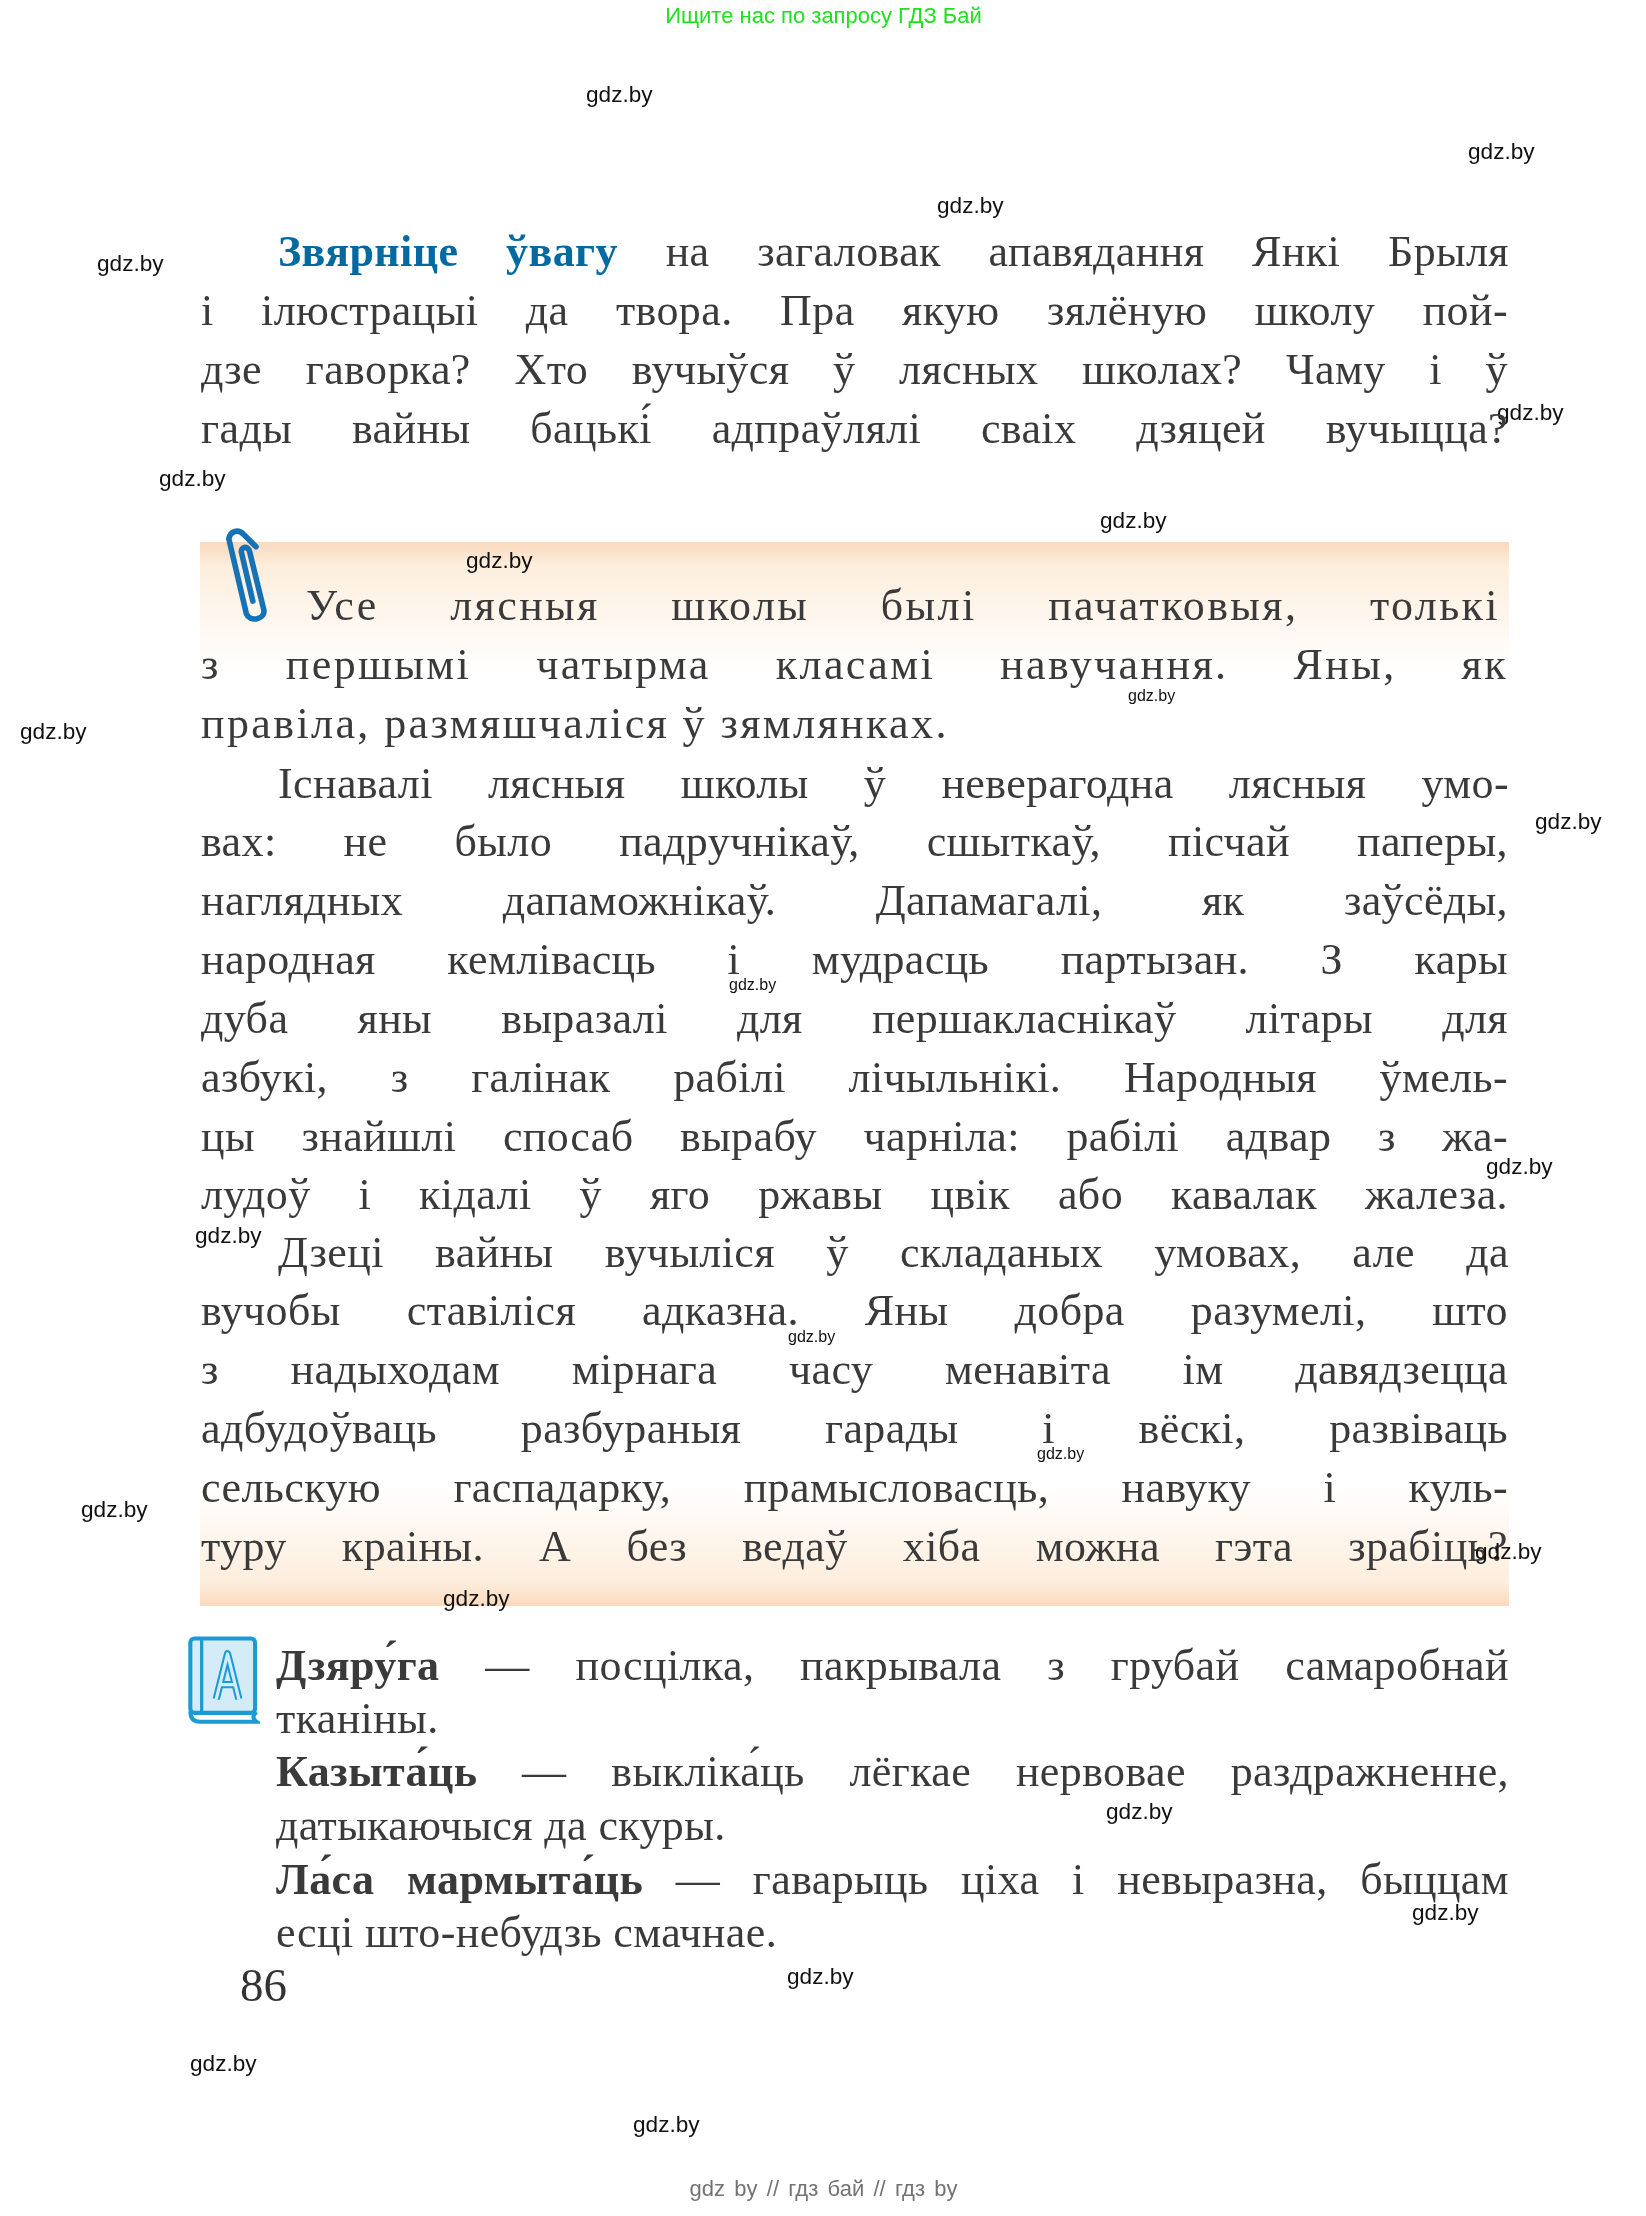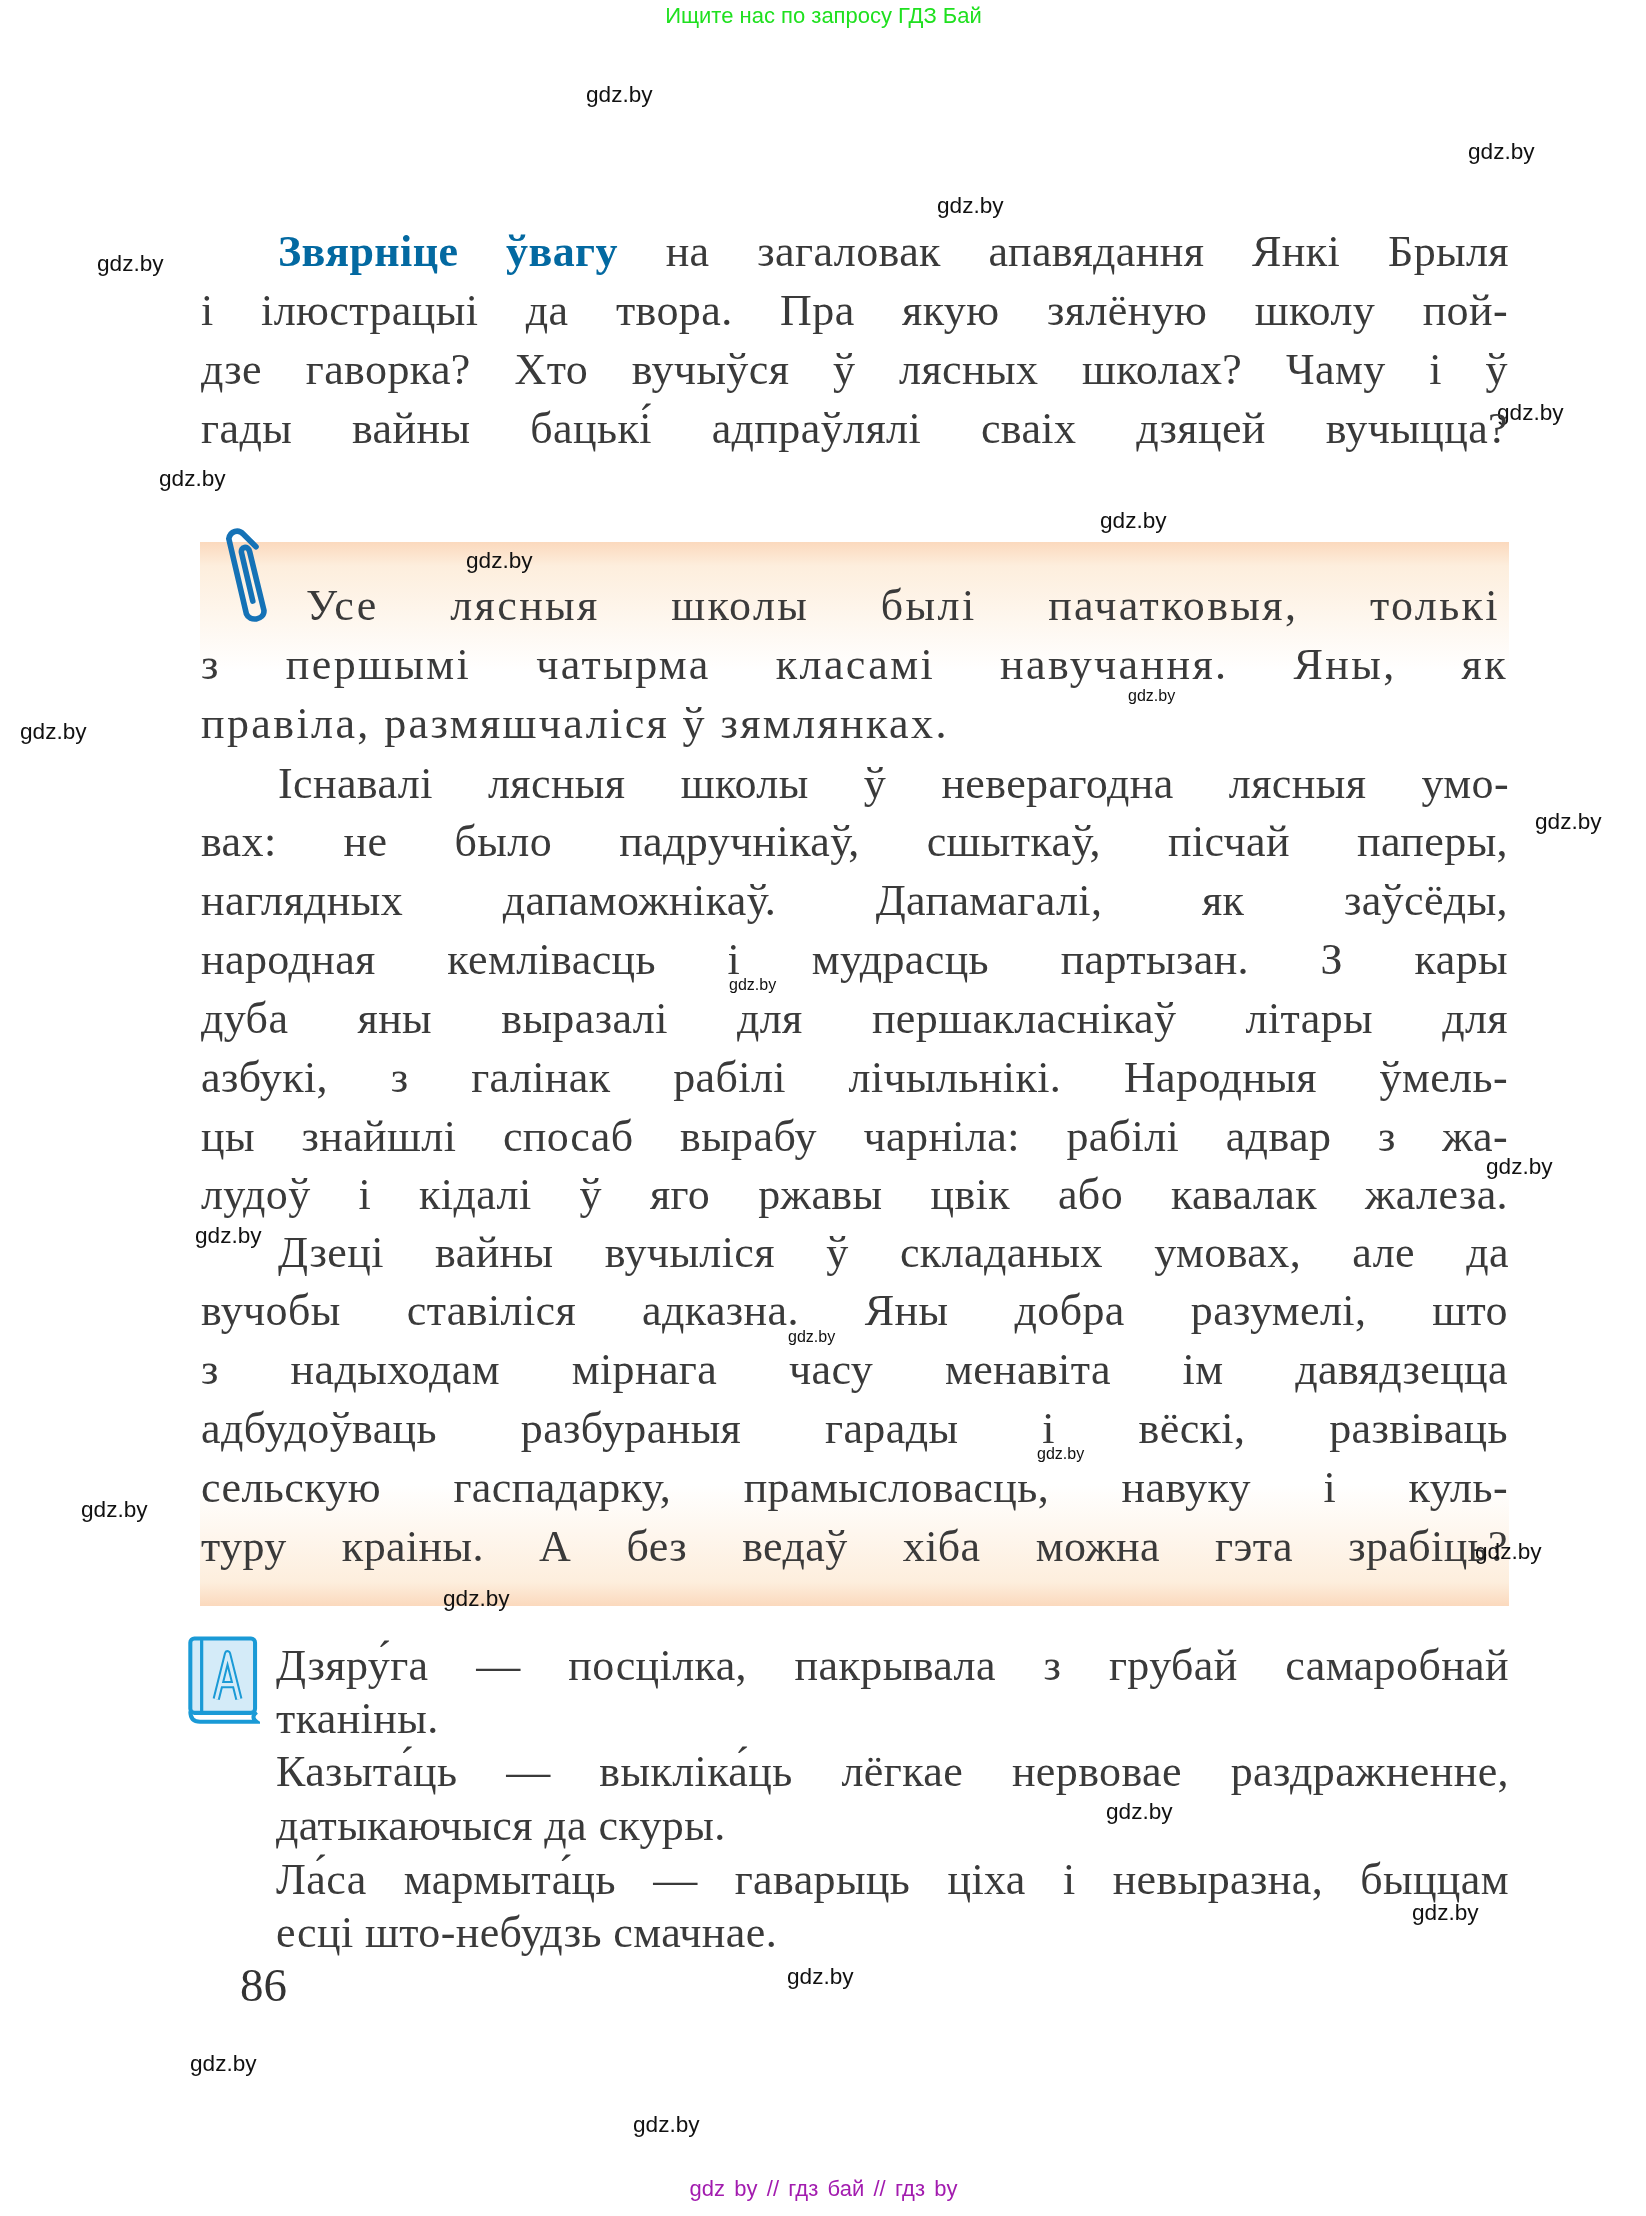--- a/index.html
+++ b/index.html
@@ -7,39 +7,39 @@
       width: 1647px; height: 2216px; position: relative; overflow: hidden;
       font-family: "DejaVu Serif", "Liberation Serif", serif;
       color: #3a3a3a;
     }
     .top-banner {
       position: absolute; top: 3.2px; left: 0; width: 1647px; text-align: center;
       font-family: "Liberation Sans", sans-serif; font-size: 22px; color: #1fe01f;
     }
     .bottom-banner {
       position: absolute; top: 2176px; left: 0; width: 1647px; text-align: center;
-      font-family: "Liberation Sans", sans-serif; font-size: 22px; color: #a21caf;
+      font-family: "Liberation Sans", sans-serif; font-size: 22px; color: #737373;
       word-spacing: 3.2px;
     }
     .wm {
       position: absolute; font-family: "Liberation Sans", sans-serif;
       font-size: 22.6px; color: #111; white-space: nowrap;
     }
     .wm.small { font-size: 16px; }
     .textline {
       position: absolute; left: 201px; width: 1307px;
       font-size: 44px; line-height: 59px; white-space: nowrap;
       text-align: justify; text-align-last: justify;
       font-family: "Liberation Serif", "DejaVu Serif", serif;
       letter-spacing: 0.4px;
     }
     .textline.last { text-align-last: left; }
     .indent { padding-left: 77px; width: 1231px; }
     .blue { color: #0369a1; font-weight: bold; }
-    .bold { font-weight: normal; }
+    .bold { font-weight: bold; }
     .panel {
       position: absolute; left: 200px; top: 542px; width: 1309px; height: 1064px;
       background: linear-gradient(to bottom, #fbd9bd 0px, #fdeedd 24px, #ffffff 129px, #ffffff 943px, #fdeedd 1040px, #fbd9bd 1064px);
     }
     .paperclip { position: absolute; left: 224px; top: 527px; width: 48px; height: 97px; }
     .book { position: absolute; left: 187px; top: 1636px; width: 73px; height: 89px; }
     .page-num {
       position: absolute; left: 200px; top: 1958px; font-size: 47px;
       font-family: "Liberation Serif", serif; color: #333; margin-left: 40px;
     }

